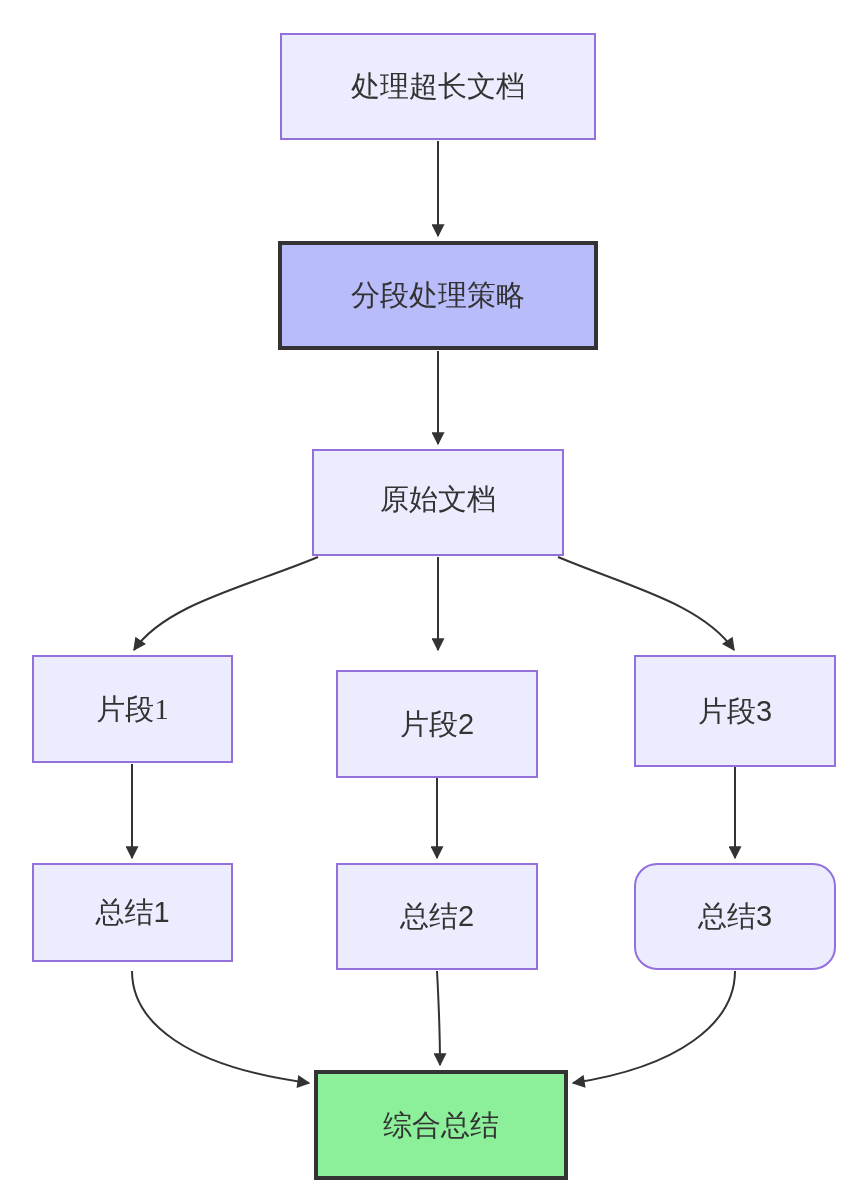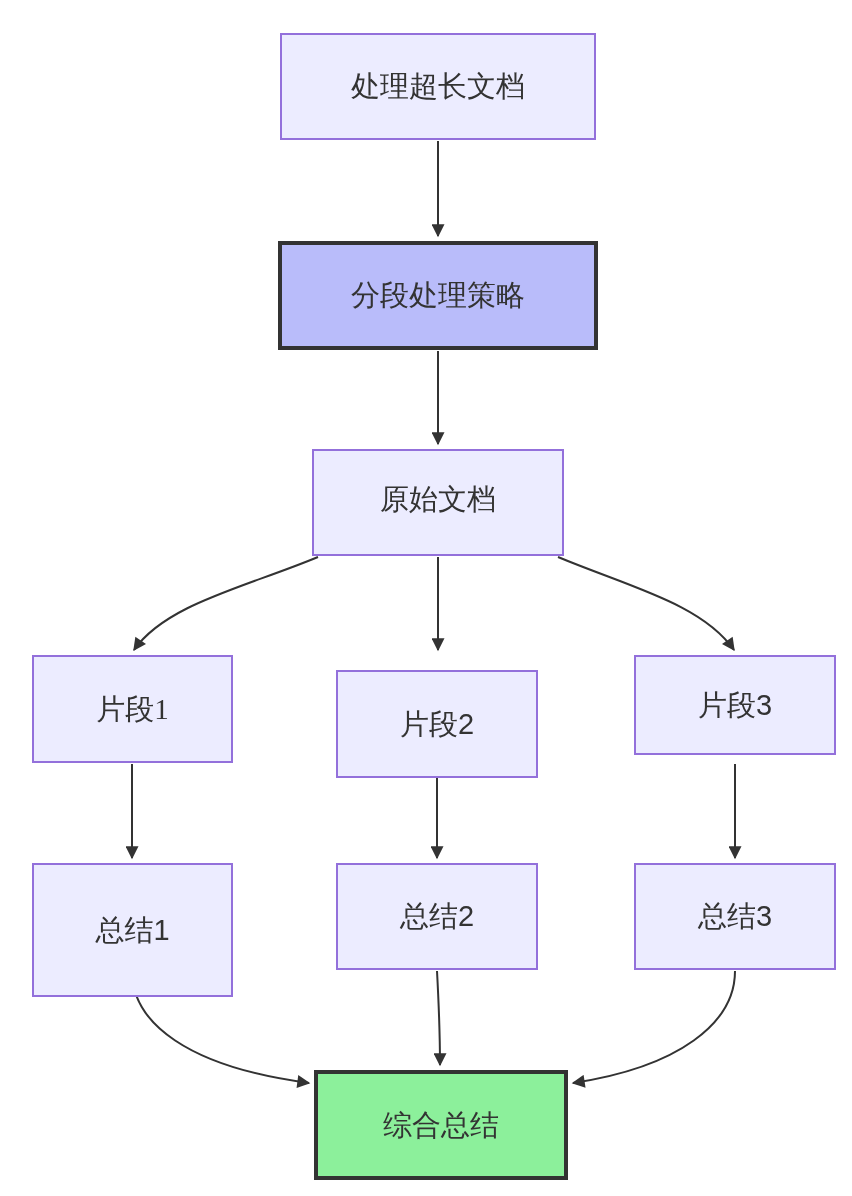--- a/index.html
+++ b/index.html
@@ -59,24 +59,24 @@
     background: var(--success-fill);
     border: 4px solid var(--success-border);
   }
 
   
   .pos-a  { left: 280px; top: 33px;   width: 316px; height: 107px; }
   .pos-b  { left: 278px; top: 241px;  width: 320px; height: 109px; }
   .pos-c  { left: 312px; top: 449px;  width: 252px; height: 107px; font-family: Liberation Mono, monospace; }
   .pos-d1 { left: 32px;  top: 655px;  width: 201px; height: 108px; font-family: Liberation Serif, serif; }
   .pos-d2 { left: 336px; top: 655px;  width: 202px; height: 108px; margin-top: 15px; }
-  .pos-d3 { left: 634px; top: 655px;  width: 202px; height: 100px; align-items: center; }
-  .pos-e1 { left: 32px;  top: 863px;  width: 201px; height: 134px; align-items: center; }
+  .pos-d3 { left: 634px; top: 655px;  width: 202px; height: 112px; align-items: center; }
+  .pos-e1 { left: 32px;  top: 863px;  width: 201px; height: 99px; align-items: center; }
   .pos-e2 { left: 336px; top: 863px;  width: 202px; height: 107px; }
-  .pos-e3 { left: 634px; top: 863px;  width: 202px; height: 107px; }
+  .pos-e3 { left: 634px; top: 863px;  width: 202px; height: 107px; border-radius: 23px; }
   .pos-f  { left: 314px; top: 1070px; width: 254px; height: 110px; }
 </style>
 </head>
 <body>
 
 <div class="canvas">
 
   <svg class="edges" viewBox="0 0 852 1196" xmlns="http://www.w3.org/2000/svg">
     <defs>
       <marker id="arrowhead" viewBox="0 0 10 10" refX="9" refY="5" markerWidth="15" markerHeight="13" markerUnits="userSpaceOnUse" orient="auto">

